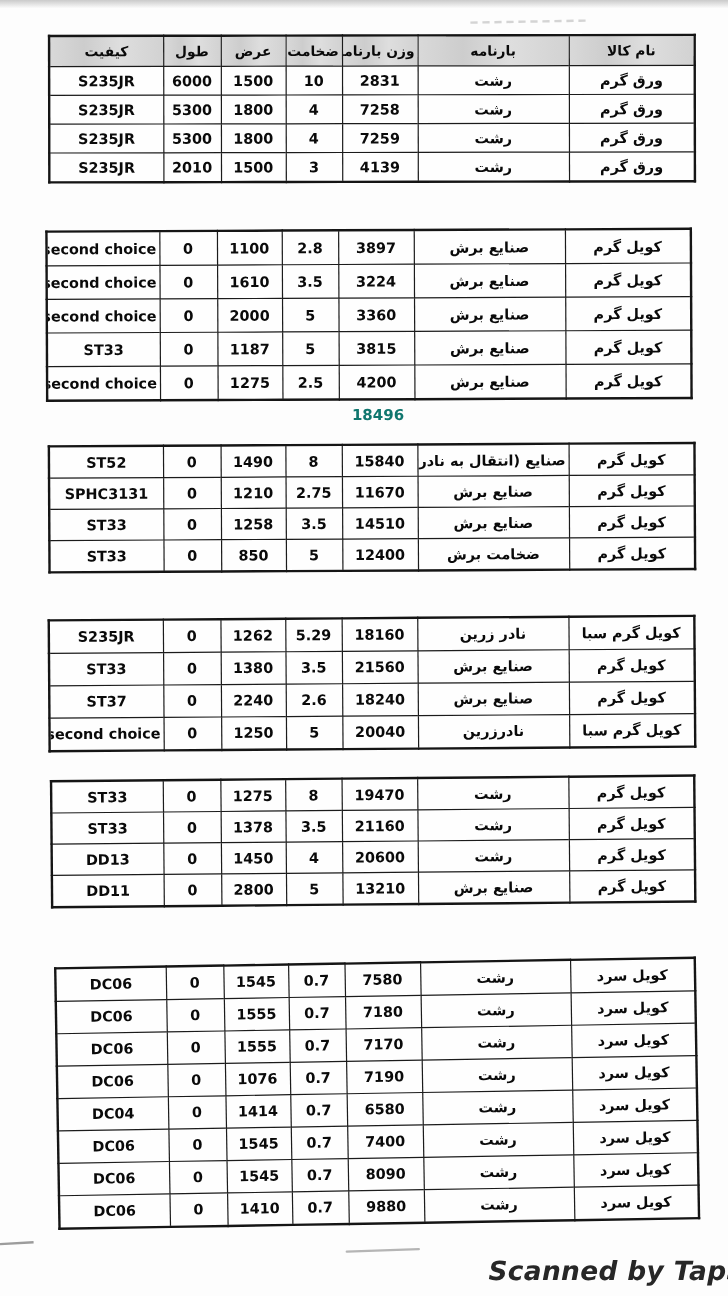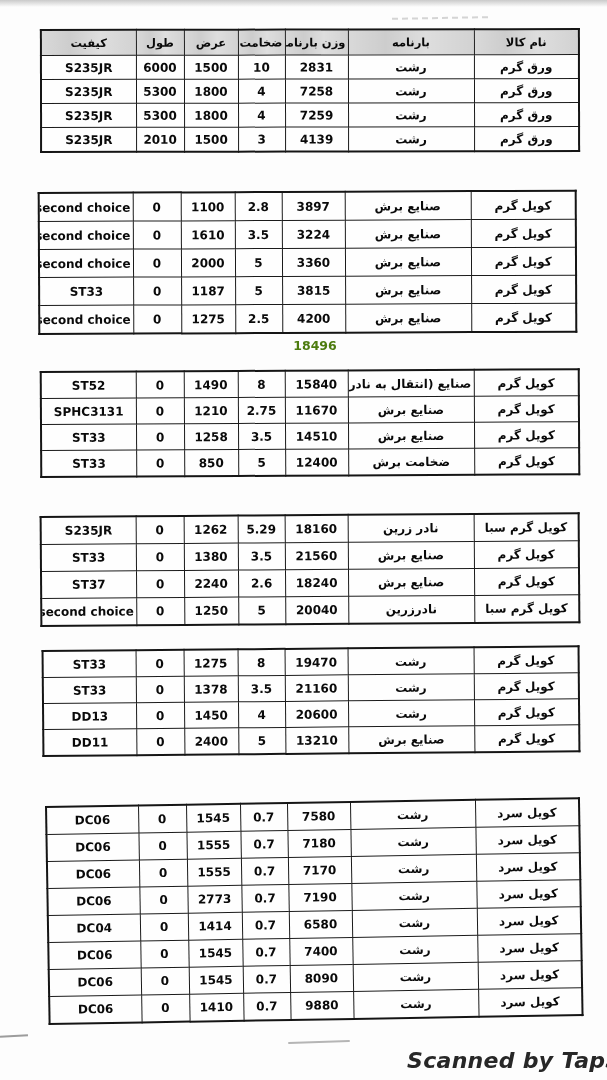--- a/index.html
+++ b/index.html
@@ -50,21 +50,21 @@
   .t3 td { height:25px; }
   .t4 td { height:26px; }
   .t5 td { height:25px; }
   .t6 td { height:26px; }
   .subtotal {
     position:absolute;
     left:282px; top:338px; width:66px;
     text-align:center;
     font-size:12.5px;
     font-weight:bold;
-    color:#4d7c0f;
+    color:#0f766e;
   }
   .scanner-mark {
     position:absolute;
     left:407px; top:1048px;
     font-size:22px;
     font-style:italic;
     font-weight:600;
     color:#272727;
     letter-spacing:0.3px;
     white-space:nowrap;
@@ -351,21 +351,21 @@
           <td>4</td>
           <td>1450</td>
           <td>0</td>
           <td>DD13</td>
         </tr>
         <tr>
           <td>کویل گرم</td>
           <td>صنایع برش</td>
           <td>13210</td>
           <td>5</td>
-          <td>2400</td>
+          <td>2800</td>
           <td>0</td>
           <td>DD11</td>
         </tr>
       </tbody>
   </table>
 
   <table class="inv t6">
     <colgroup>
         <col style="width:104px">
         <col style="width:125px">
@@ -402,21 +402,21 @@
           <td>0.7</td>
           <td>1555</td>
           <td>0</td>
           <td>DC06</td>
         </tr>
         <tr>
           <td>کویل سرد</td>
           <td>رشت</td>
           <td>7190</td>
           <td>0.7</td>
-          <td>2773</td>
+          <td>1076</td>
           <td>0</td>
           <td>DC06</td>
         </tr>
         <tr>
           <td>کویل سرد</td>
           <td>رشت</td>
           <td>6580</td>
           <td>0.7</td>
           <td>1414</td>
           <td>0</td>

